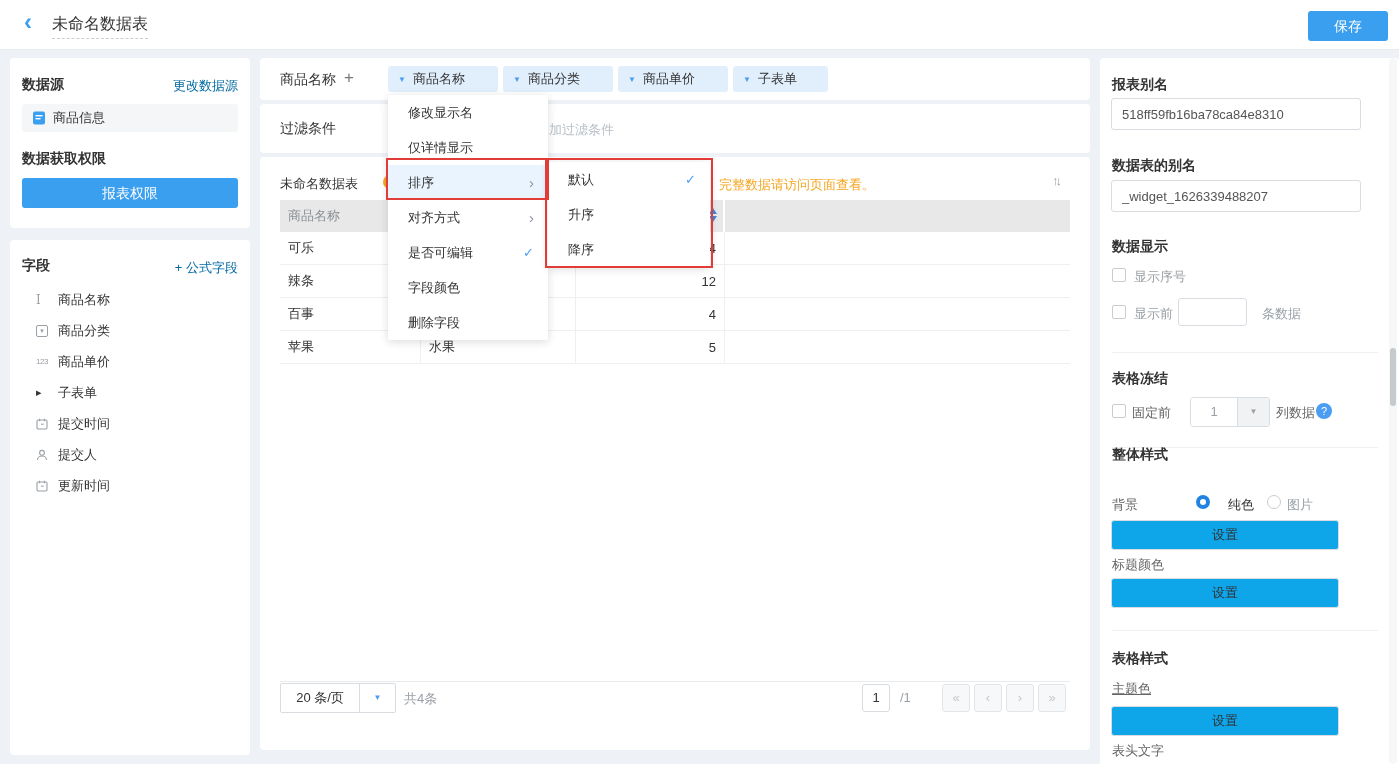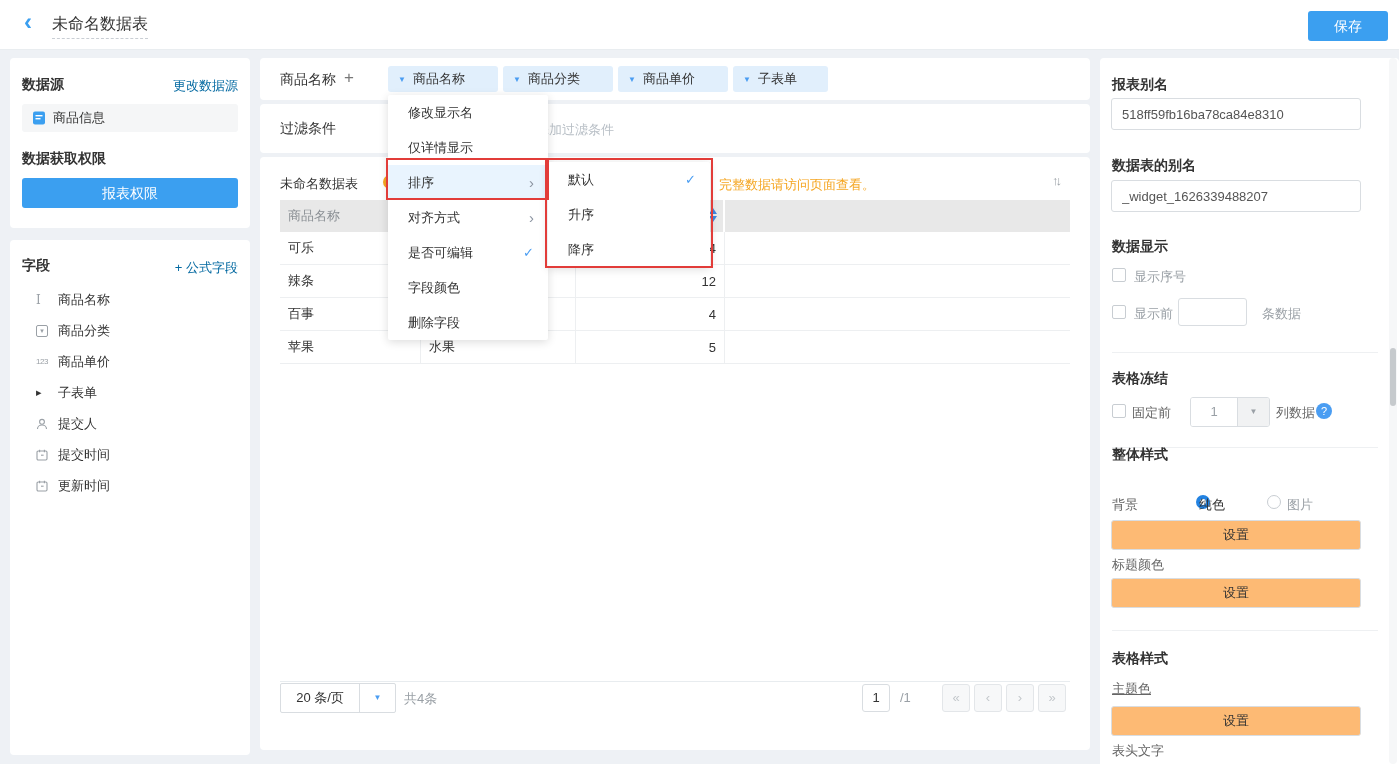--- a/index.html
+++ b/index.html
@@ -96,21 +96,21 @@
   .dlabel { position:absolute; font-size:13px; color:#666; }
   .sinput { position:absolute; width:69px; height:28px; border:1px solid #d9dde1; border-radius:3px; background:#fff; }
   .divider { position:absolute; left:12px; width:266px; border-top:1px solid #eef0f2; }
   .fsel { position:absolute; left:90px; height:30px; display:flex; border:1px solid #d9dde1; border-radius:3px; overflow:hidden; cursor:pointer; }
   .fsel .v { width:46px; text-align:center; line-height:28px; font-size:13px; color:#9aa0a6; background:#fff; }
   .fsel .c { width:32px; background:#f1f2f3; border-left:1px solid #d9dde1; text-align:center; line-height:28px; font-size:8px; color:#9aa0a6; }
   .help { position:absolute; left:216px; width:16px; height:16px; border-radius:50%; background:#4a9df2; color:#fff; font-size:11px; text-align:center; line-height:16px; cursor:pointer; }
   .radio { position:absolute; width:14px; height:14px; border-radius:50%; cursor:pointer; }
   .radio.on { border:4px solid #2383e2; }
   .radio.off { border:1px solid #c8cdd2; }
-  .setbtn { position:absolute; left:11px; width:250px; height:30px; border:1px solid #d9dde1; border-radius:3px; background:#fdba74; font-size:13px; color:#333; text-align:center; line-height:28px; cursor:pointer; }
+  .setbtn { position:absolute; left:11px; width:228px; height:30px; border:1px solid #d9dde1; border-radius:3px; background:#0ea5e9; font-size:13px; color:#333; text-align:center; line-height:28px; cursor:pointer; }
   .sb-track { position:absolute; right:2px; top:0; width:8px; height:706px; background:#f6f7f8; border-radius:4px; }
   .sb-thumb { position:absolute; right:3px; top:290px; width:6px; height:58px; background:#c6cacd; border-radius:3px; cursor:pointer; }
 </style>
 </head>
 <body>
 
 <div class="screen">
 
   <div class="topbar">
     <span class="back">‹</span>
@@ -151,36 +151,36 @@
           <span class="f-ic ic-123">123</span>
           <span>商品单价</span>
         </div>
       <div class="f-item">
           <span class="f-ic ic-sub">▸</span>
           <span>子表单</span>
         </div>
       <div class="f-item">
           <span class="f-ic">
             <svg width="12" height="12" viewBox="0 0 12 12" fill="none" stroke="#9aa0a6" stroke-width="1.1">
-              <circle cx="6" cy="3.8" r="2.4"></circle>
-              <path d="M1.5 11 a4.5 4 0 0 1 9 0"></path>
-            </svg>
-          </span>
-          <span>提交人</span>
-        </div>
-      <div class="f-item">
-          <span class="f-ic">
-            <svg width="12" height="12" viewBox="0 0 12 12" fill="none" stroke="#9aa0a6" stroke-width="1.1">
               <rect x="1" y="2" width="10" height="9" rx="1.2"></rect>
               <line x1="3.6" y1="0.8" x2="3.6" y2="3.2"></line>
               <line x1="8.4" y1="0.8" x2="8.4" y2="3.2"></line>
               <line x1="5" y1="6.2" x2="7.6" y2="6.2"></line>
             </svg>
           </span>
           <span>提交时间</span>
+        </div>
+      <div class="f-item">
+          <span class="f-ic">
+            <svg width="12" height="12" viewBox="0 0 12 12" fill="none" stroke="#9aa0a6" stroke-width="1.1">
+              <circle cx="6" cy="3.8" r="2.4"></circle>
+              <path d="M1.5 11 a4.5 4 0 0 1 9 0"></path>
+            </svg>
+          </span>
+          <span>提交人</span>
         </div>
       <div class="f-item">
           <span class="f-ic">
             <svg width="12" height="12" viewBox="0 0 12 12" fill="none" stroke="#9aa0a6" stroke-width="1.1">
               <rect x="1" y="2" width="10" height="9" rx="1.2"></rect>
               <line x1="3.6" y1="0.8" x2="3.6" y2="3.2"></line>
               <line x1="8.4" y1="0.8" x2="8.4" y2="3.2"></line>
               <line x1="5" y1="6.2" x2="7.6" y2="6.2"></line>
             </svg>
           </span>
@@ -298,21 +298,21 @@
       <span class="v">1</span>
       <span class="c">▼</span>
     </div>
     <span class="dlabel" style="left:176px; top:346px;">列数据</span>
     <span class="help" style="top:345px;">?</span>
 
     <div class="divider" style="top:389px;"></div>
     <span class="rh" style="top:388px;">整体样式</span>
     <span class="dlabel" style="left:12px; top:438px;">背景</span>
     <span class="radio on" style="left:96px; top:437px;"></span>
-    <span class="dlabel" style="left:99px; top:438px; color:#333;">纯色</span>
+    <span class="dlabel" style="left:128px; top:438px; color:#333;">纯色</span>
     <span class="radio off" style="left:167px; top:437px;"></span>
     <span class="glabel" style="left:187px; top:438px;">图片</span>
     <div class="setbtn" style="top:462px;">设置</div>
     <span class="dlabel" style="left:12px; top:498px;">标题颜色</span>
     <div class="setbtn" style="top:520px;">设置</div>
 
     <div class="divider" style="top:572px;"></div>
     <span class="rh" style="top:592px;">表格样式</span>
     <span class="dlabel" style="left:12px; top:622px;text-decoration:underline;">主题色</span>
     <div class="setbtn" style="top:648px;">设置</div>

